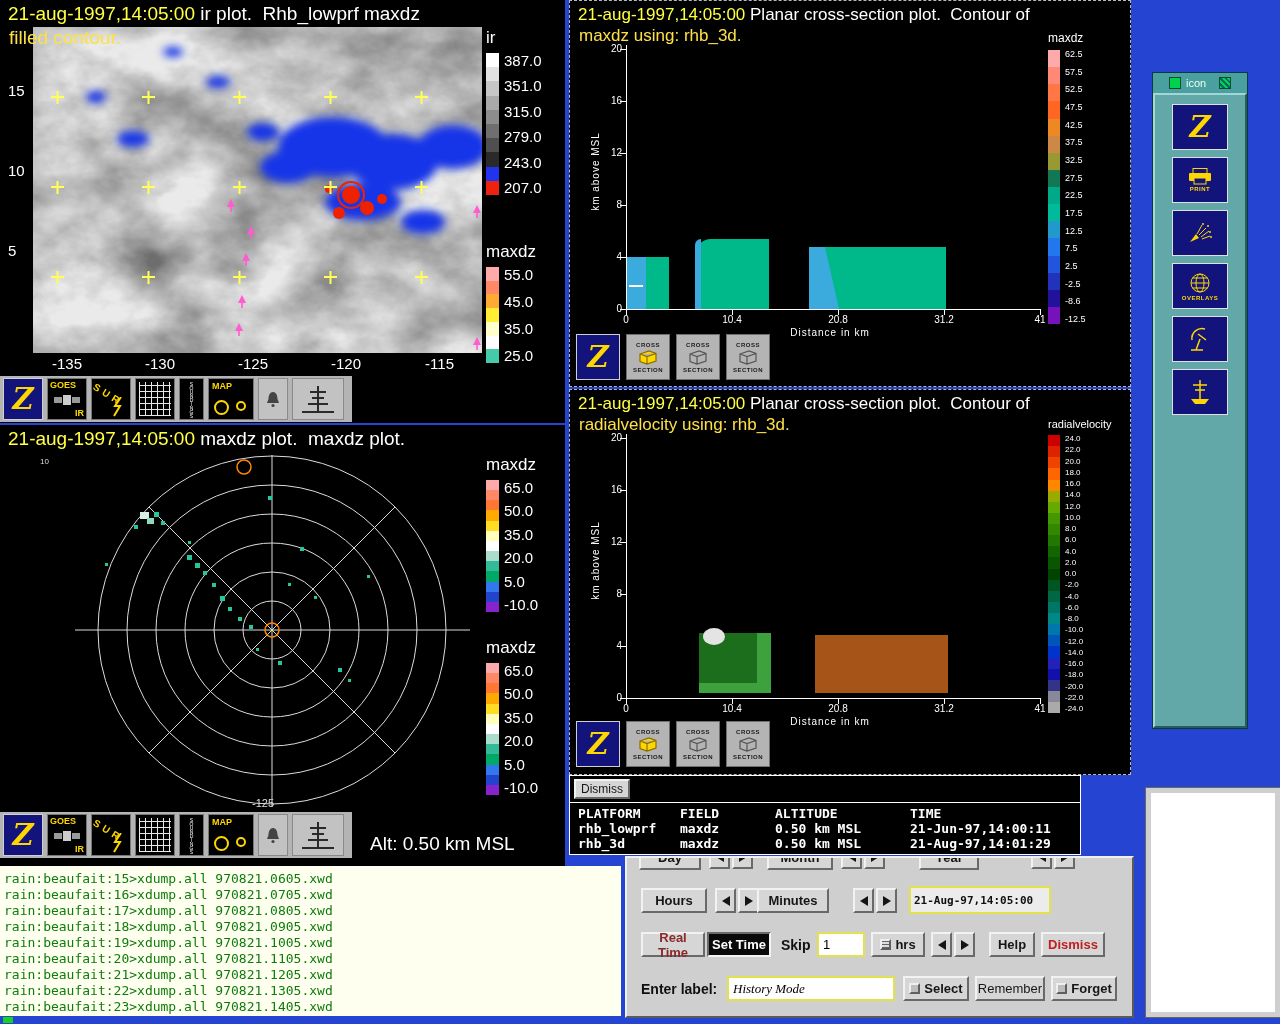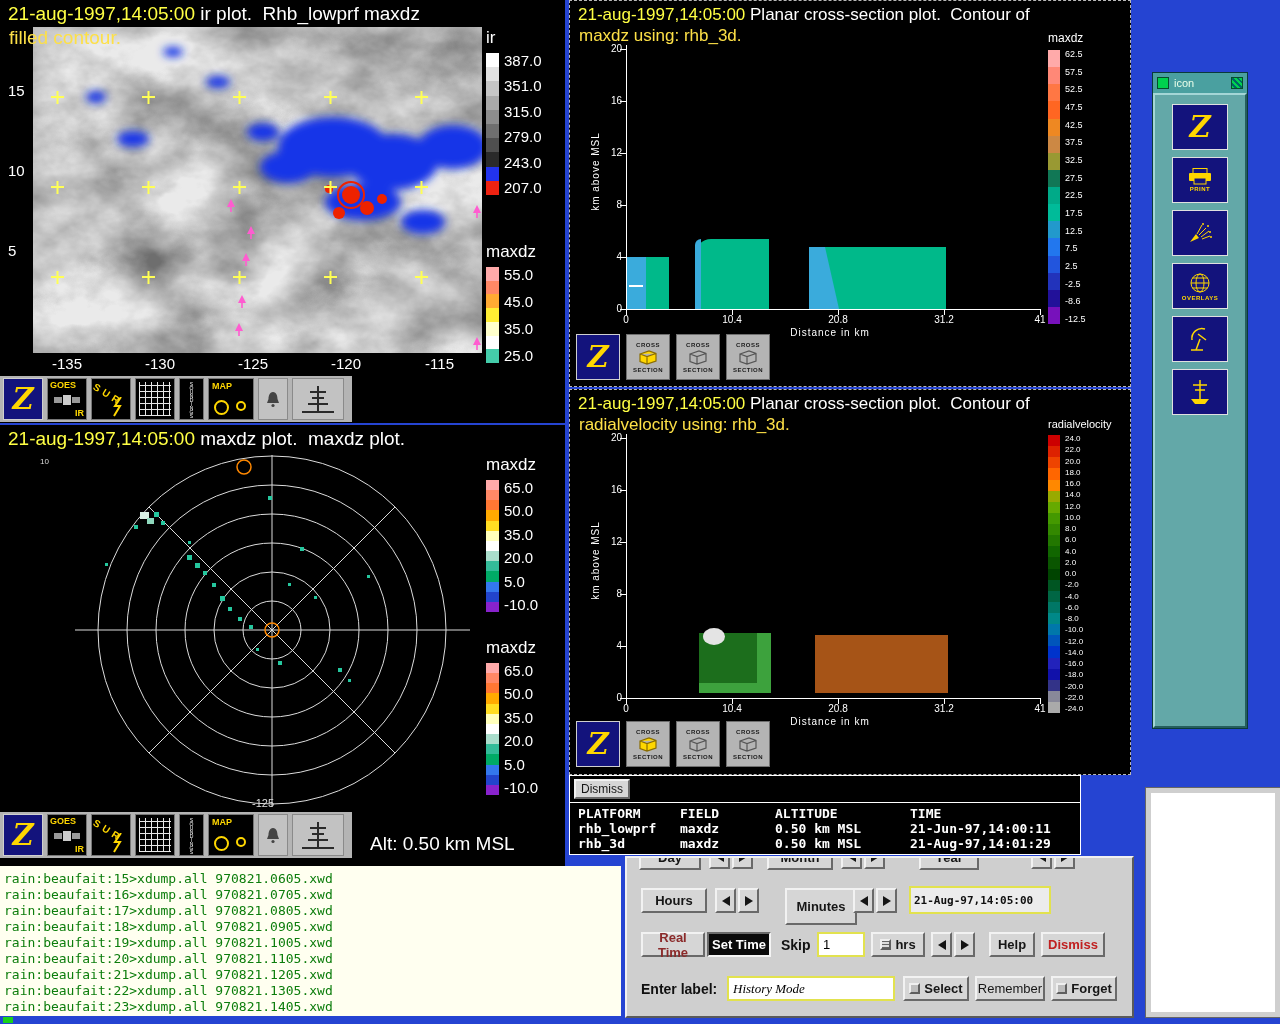--- a/index.html
+++ b/index.html
@@ -67,21 +67,21 @@
 .tri.l{border-right:8px solid #141414;border-left:none}
 .tri.r{border-left:8px solid #141414;border-right:none}
 .spins{position:absolute;display:flex;gap:2px}
 .yfield{background:#fff;border:2px solid #e2e24e;font:13px "Liberation Sans",sans-serif;padding:0 4px;height:25px}
 .tfield{background:#ececec;border:2px solid #e2e24e;font:bold 11px "DejaVu Sans Mono",monospace;display:inline-flex;align-items:center;padding:0 3px;color:#101010;position:absolute}
 .dlabel{font:bold 14px "Liberation Sans",sans-serif;color:#101010;position:absolute}
 .mini{width:11px;height:11px;background:#bdbdbd;border:2px solid;border-color:#efefef #5f5f5f #5f5f5f #efefef;display:inline-block;flex:none}
 .mini.lines{background:repeating-linear-gradient(0deg,#666 0 1px,#ddd 1px 3px)}
 .prow{display:grid;grid-template-columns:102px 95px 135px 1fr;padding-left:8px;height:15px;line-height:15px}
 .tline{font:13px "DejaVu Sans Mono",monospace;color:#0c7d0c;height:16px;white-space:pre}
-.sb-title{height:20px;background:#4aa0a0;display:flex;align-items:center;gap:5px;padding:0 4px}
+.sb-title{height:20px;background:#4aa0a0;display:flex;align-items:center;gap:5px;padding:0 16px}
 .sb-green{width:12px;height:12px;background:#00d24e;border:1px solid #064d2a;display:inline-block}
 .sb-text{color:#eaffea;font-size:11px;flex:1}
 .sb-body{height:635px;background:#63a8a8;border:2px solid;border-color:#a4d6d6 #255e5e #255e5e #a4d6d6;padding-top:9px}
 .sbtile{width:56px;height:46px;background:#13137c;border:1px solid #e0e0e0;margin:0 auto 7px;display:flex;flex-direction:column;align-items:center;justify-content:center;gap:1px}
 .sblabel{color:#ffd700;font-size:6px;font-weight:bold;letter-spacing:0.5px}
 .ppi-t{position:absolute;color:#ddd}
 .blk{position:absolute}
 </style>
 </head>
 <body>
@@ -736,21 +736,21 @@
 
   <button class="btn3d abs" style="left:14px;top:30px;width:66px;height:25px">Hours</button>
   <span class="spins" style="left:88px;top:30px">
     <button class="btn3d spin">
           <i class="tri l"></i>
         </button>
     <button class="btn3d spin">
           <i class="tri r"></i>
         </button>
   </span>
-  <button class="btn3d abs" style="left:158px;top:30px;width:72px;height:37px">Minutes</button>
+  <button class="btn3d abs" style="left:130px;top:30px;width:72px;height:25px">Minutes</button>
   <span class="spins" style="left:226px;top:30px">
     <button class="btn3d spin">
           <i class="tri l"></i>
         </button>
     <button class="btn3d spin">
           <i class="tri r"></i>
         </button>
   </span>
   <div class="tfield" style="left:282px;top:28px;width:142px;height:28px">21-Aug-97,14:05:00</div>
 

